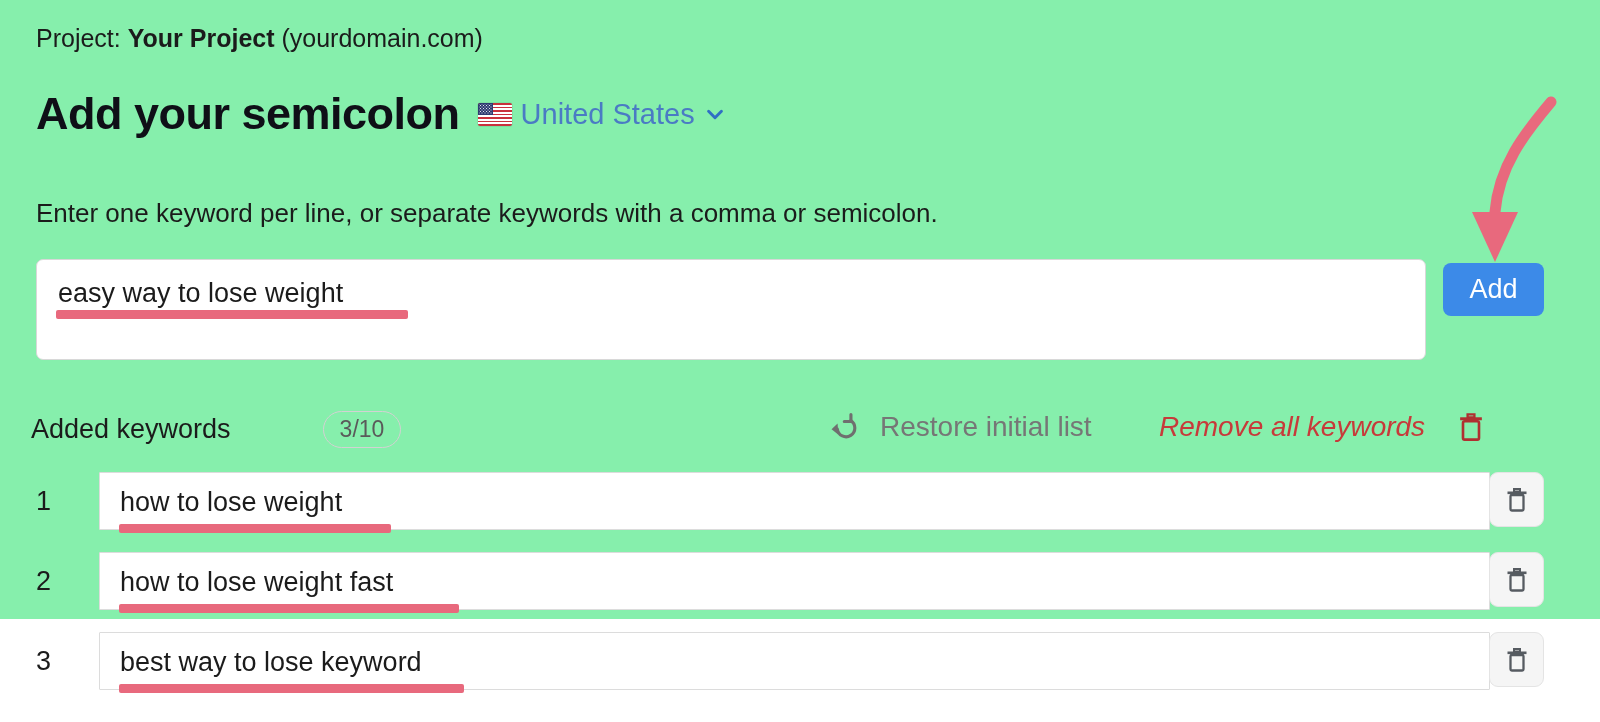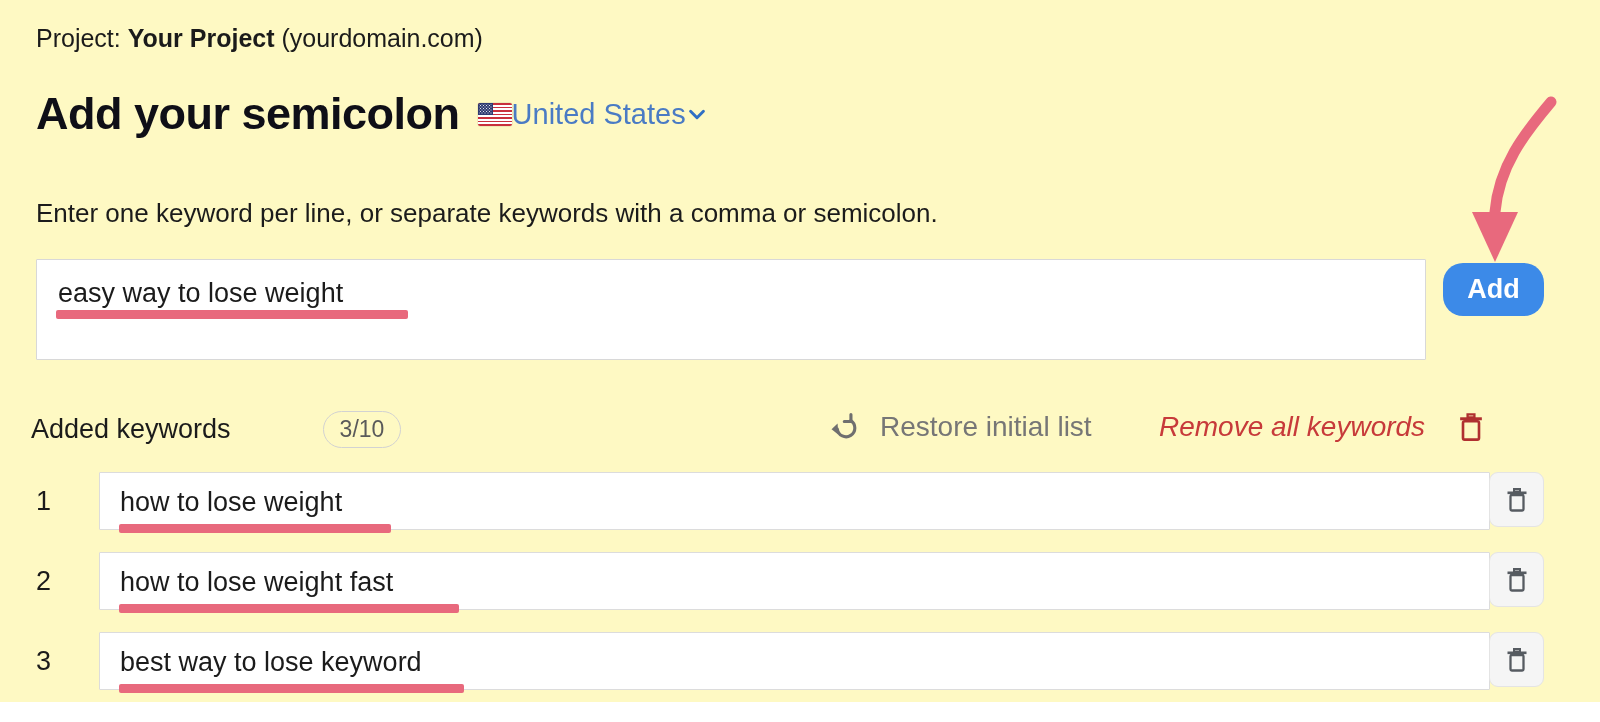--- a/index.html
+++ b/index.html
@@ -4,41 +4,41 @@
 <style>
   * { box-sizing: border-box; }
   html, body {
     margin: 0; padding: 0;
     width: 1600px; height: 722px;
     background: #ffffff;
     font-family: "Liberation Sans", sans-serif;
     color: #151515;
     overflow: hidden;
   }
-  .page { position: relative; width: 1600px; height: 702px; background: #fef9c3; }
+  .page { position: relative; width: 1600px; height: 619px; background: #86efac; }
 
   
   .project-line {
     position: absolute; left: 36px; top: 22px;
     font-size: 25px; line-height: 32px; color: #1b1b1b;
     white-space: nowrap;
   }
   .project-line .bold { font-weight: 700; }
 
   
   .heading-row {
     position: absolute; left: 36px; top: 86px;
     display: flex; align-items: center; gap: 18px;
   }
   .page-title {
     font-size: 45px; line-height: 56px; font-weight: 700;
     letter-spacing: -0.5px; color: #0f0f17; white-space: nowrap;
   }
   .country-select {
-    display: flex; align-items: center; 
+    display: flex; align-items: center; gap: 9px;
     cursor: pointer;
   }
   .flag-icon {
     width: 34px; height: 23px; border-radius: 2px;
     overflow: hidden; position: relative; display: inline-block;
     box-shadow: 0 0 0 0.5px rgba(0,0,0,.12);
     flex: 0 0 auto;
   }
   .flag-icon .stripes {
     position: absolute; inset: 0;
@@ -68,41 +68,41 @@
   
   .instruction {
     position: absolute; left: 36px; top: 196px;
     font-size: 26px; line-height: 34px; color: #1b1b1b; white-space: nowrap;
   }
 
   
   .kw-textarea {
     position: absolute; left: 36px; top: 259px;
     width: 1390px; height: 101px;
-    border: 1px solid #d8d8d8; border-radius: 1px;
+    border: 1px solid #d8d8d8; border-radius: 7px;
     background: #fff;
   }
   .kw-textarea .ta-text {
     position: absolute; left: 21px; top: 16px;
     font-size: 27px; line-height: 34px; color: #1b1b1b; white-space: nowrap;
   }
   .ta-underline {
     position: absolute; left: 56px; top: 310px;
     width: 352px; height: 9px; border-radius: 2px;
     background: #e8697d;
   }
 
   
   .add-button {
     position: absolute; left: 1443px; top: 263px;
     width: 101px; height: 53px;
-    background: #3c8ae8; border: none; border-radius: 20px;
+    background: #3c8ae8; border: none; border-radius: 8px;
     color: #ffffff; font-size: 27px; font-family: "Liberation Sans", sans-serif;
     cursor: pointer; padding: 0;
-    display: flex; align-items: center; justify-content: center; font-weight: bold;
+    display: flex; align-items: center; justify-content: center;
   }
 
   
   .arrow-annotation {
     position: absolute; left: 1450px; top: 90px;
     width: 130px; height: 175px; pointer-events: none;
   }
 
   
   .added-bar {

